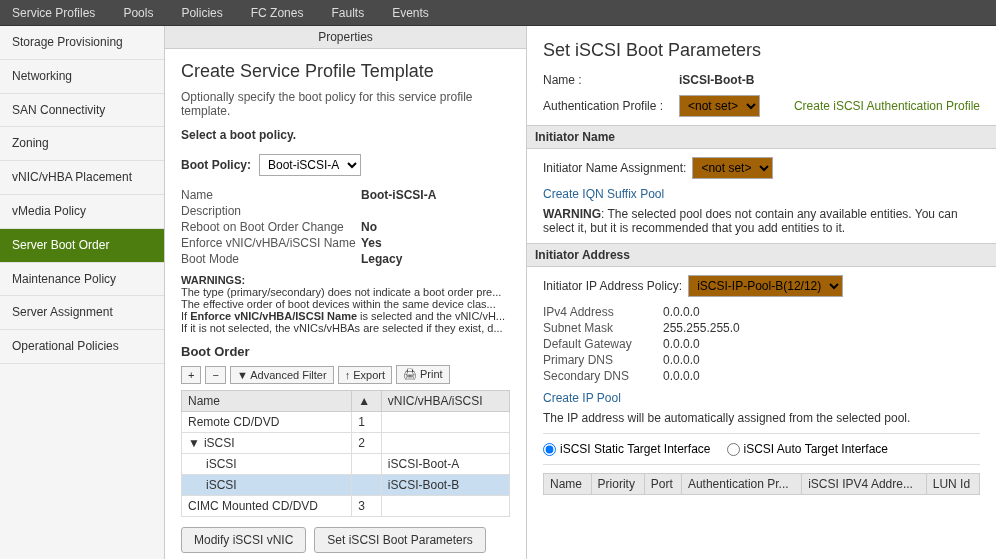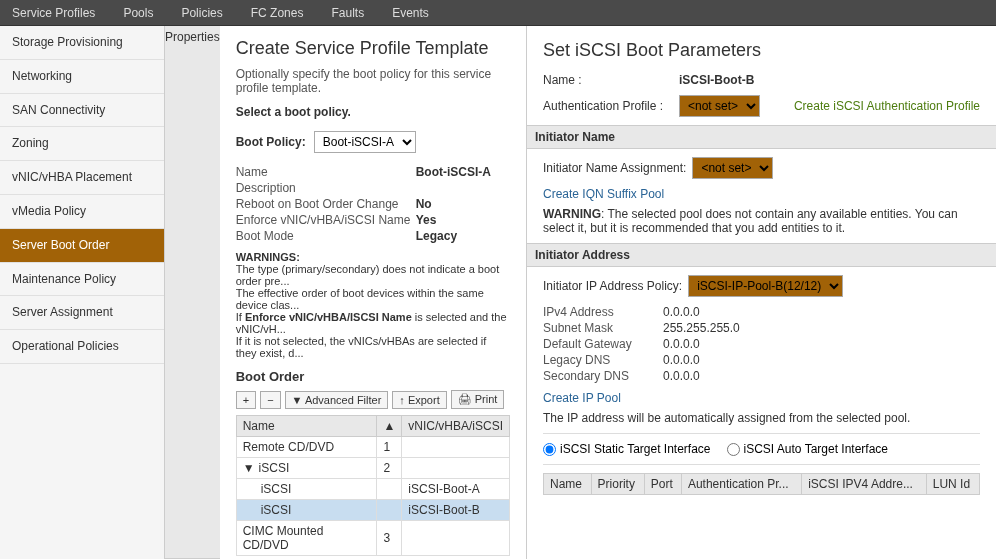--- a/index.html
+++ b/index.html
@@ -39,29 +39,29 @@
     }
     .sidebar-item {
       padding: 8px 12px;
       font-size: 12px;
       color: #333;
       cursor: pointer;
       border-bottom: 1px solid #e0e0e0;
       line-height: 1.4;
     }
     .sidebar-item.active {
-      background: #a16207;
+      background: #4d7c0f;
       color: #fff;
     }
 
     
     .content-area {
       flex: 1;
       display: flex;
-      flex-direction: row;
+      flex-direction: column;
       overflow: hidden;
       background: #fff;
     }
 
     .properties-header {
       background: #e8e8e8;
       padding: 4px 0;
       text-align: center;
       font-size: 12px;
       color: #333;
@@ -494,21 +494,21 @@
         </div>
       <div class="address-row">
           <span class="address-label">Subnet Mask</span>
           <span class="address-value">255.255.255.0</span>
         </div>
       <div class="address-row">
           <span class="address-label">Default Gateway</span>
           <span class="address-value">0.0.0.0</span>
         </div>
       <div class="address-row">
-          <span class="address-label">Legacy DNS</span>
+          <span class="address-label">Primary DNS</span>
           <span class="address-value">0.0.0.0</span>
         </div>
       <div class="address-row">
           <span class="address-label">Secondary DNS</span>
           <span class="address-value">0.0.0.0</span>
         </div>
     </div>
 
     <a class="create-link">Create IP Pool</a>
     <div class="warning-text">The IP address will be automatically assigned from the selected pool.</div>

